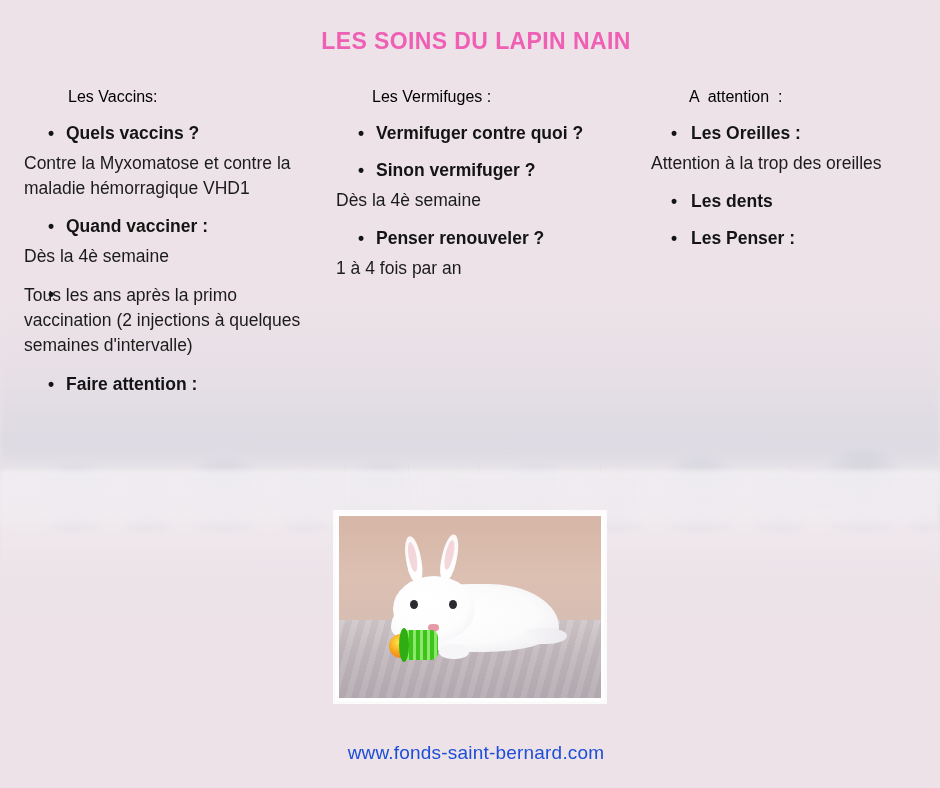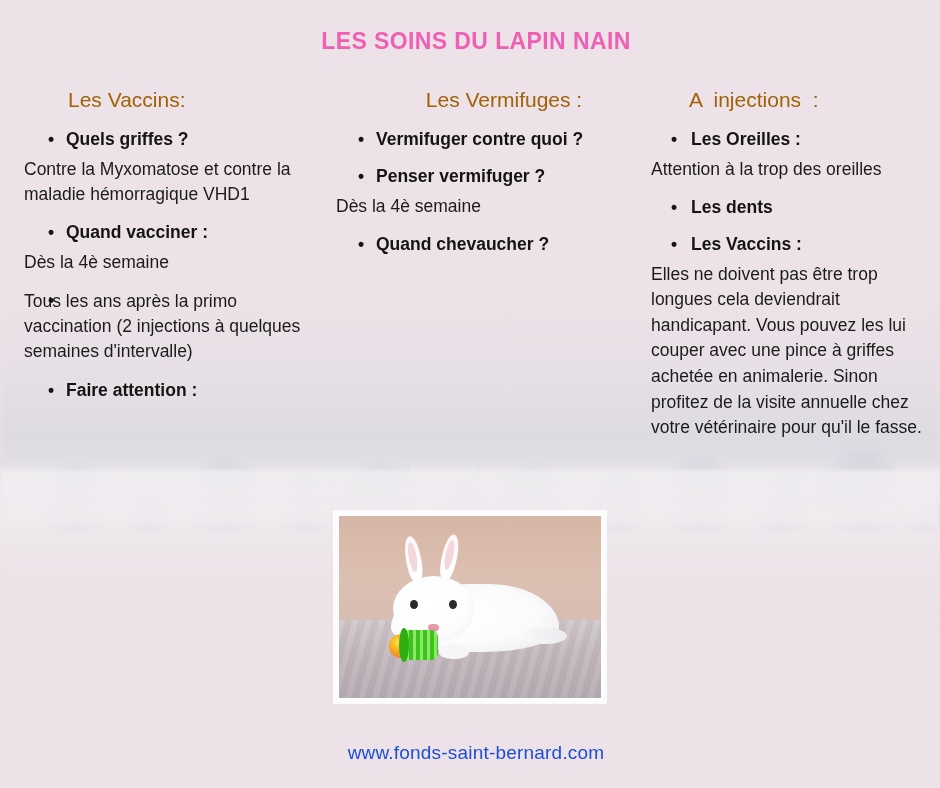--- a/index.html
+++ b/index.html
@@ -125,27 +125,27 @@
 
   .col {
     position: absolute;
     top: 88px;
   }
   .col-1 { left: 18px;  width: 300px; }
   .col-2 { left: 330px; width: 300px; }
   .col-3 { left: 645px; width: 285px; }
 
   .col-head {
-    font-size: 21px;
-    color: #a16207;
+    font-size: 16px;
+    color: #000000;
     margin: 0 0 16px 0;
     white-space: pre;
   }
   .col-1 .col-head { text-align: left;  padding-left: 44px; }
-  .col-2 .col-head { text-align: center;  padding-left: 36px; }
+  .col-2 .col-head { text-align: left;  padding-left: 36px; }
   .col-3 .col-head { text-align: left;  padding-left: 38px; }
 
   .bullet-line {
     display: block;
     font-size: 17.5px;
     font-weight: bold;
     color: #141414;
     margin: 14px 0 6px 0;
     padding-left: 36px;
     position: relative;
@@ -357,21 +357,21 @@
 
   <div class="content">
 
     <div class="poster-title">LES SOINS DU LAPIN NAIN</div>
 
     <div class="col col-1">
       <div class="col-head">Les Vaccins:</div>
 
       <div class="bullet-line">
         <span class="dot">•</span>
-        <span>Quels griffes ?</span>
+        <span>Quels vaccins ?</span>
       </div>
       <div class="body-text">Contre la Myxomatose et contre la maladie hémorragique VHD1</div>
 
       <div class="bullet-line">
         <span class="dot">•</span>
         <span>Quand vacciner :</span>
       </div>
       <div class="body-text">Dès la 4è semaine</div>
 
       <div class="bullet-line">
@@ -388,49 +388,49 @@
     <div class="col col-2">
       <div class="col-head">Les Vermifuges :</div>
 
       <div class="bullet-line">
         <span class="dot">•</span>
         <span>Vermifuger contre quoi ?</span>
       </div>
 
       <div class="bullet-line">
         <span class="dot">•</span>
-        <span>Penser vermifuger ?</span>
+        <span>Sinon vermifuger ?</span>
       </div>
       <div class="body-text">Dès la 4è semaine</div>
 
       <div class="bullet-line">
         <span class="dot">•</span>
-        <span>Quand chevaucher ?</span>
-      </div>
+        <span>Penser renouveler ?</span>
+      </div>
+      <div class="body-text">1 à 4 fois par an</div>
     </div>
 
     <div class="col col-3">
-      <div class="col-head">A  injections  :</div>
+      <div class="col-head">A  attention  :</div>
 
       <div class="bullet-line">
         <span class="dot">•</span>
         <span>Les Oreilles :</span>
       </div>
       <div class="body-text">Attention à la trop des oreilles</div>
 
       <div class="bullet-line">
         <span class="dot">•</span>
         <span>Les dents</span>
       </div>
 
       <div class="bullet-line">
         <span class="dot">•</span>
-        <span>Les Vaccins :</span>
-      </div>
-      <div class="body-text">Elles ne doivent pas être trop longues cela deviendrait handicapant. Vous pouvez les lui couper avec une pince à griffes achetée en animalerie. Sinon profitez de la visite annuelle chez votre vétérinaire pour qu'il le fasse.</div>
+        <span>Les Penser :</span>
+      </div>
     </div>
 
     <div class="photo-frame">
       <div class="photo">
         <div class="ph-wall"></div>
         <div class="ph-floor"></div>
         <div class="rab-body"></div>
         <div class="rab-leg"></div>
         <div class="rab-ear l">
             <div class="inner"></div>

